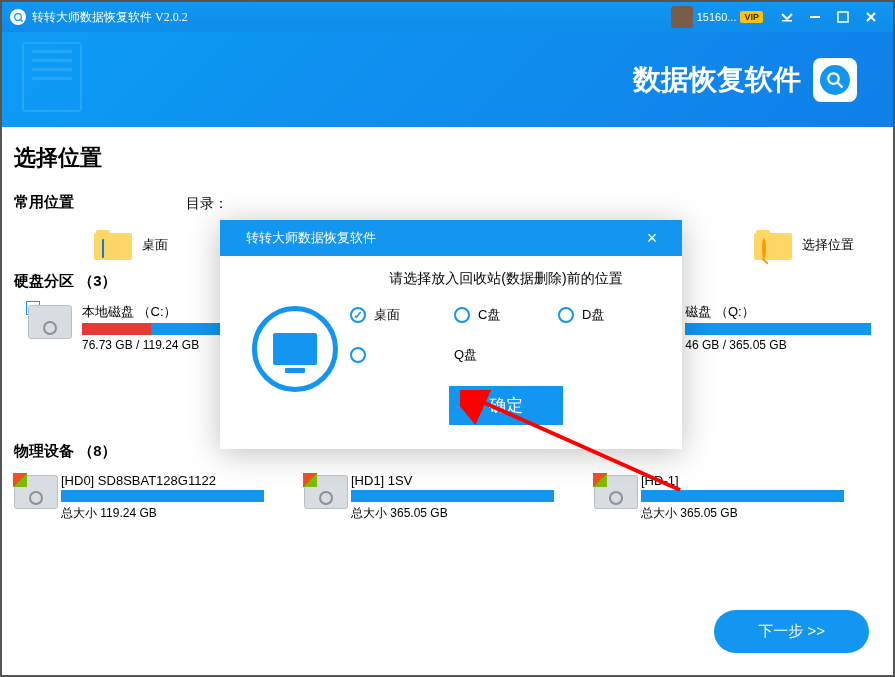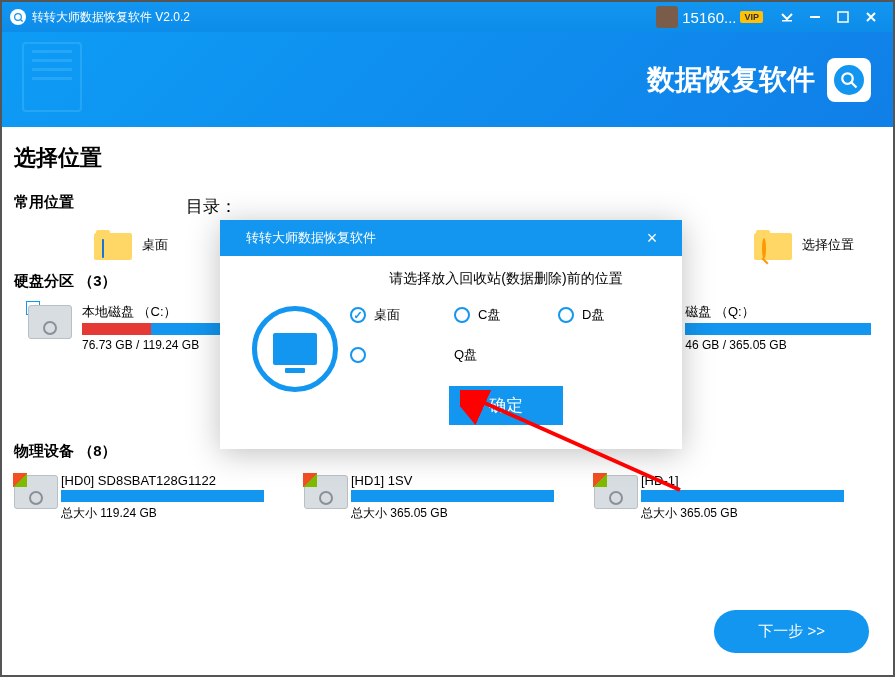--- a/index.html
+++ b/index.html
@@ -3,43 +3,43 @@
 <meta charset="utf-8">
 <style>
 * { margin: 0; padding: 0; box-sizing: border-box; font-family: "Microsoft YaHei", sans-serif; }
 body { background: #555; width: 895px; height: 677px; overflow: hidden; position: relative; }
 .window { position: absolute; top: 2px; left: 2px; width: 891px; height: 673px; background: #fff; }
 
 
 .titlebar { height: 30px; background: linear-gradient(180deg, #1296f0, #0d8cea); display: flex; align-items: center; padding: 0 8px; color: #fff; font-size: 12px; }
 .titlebar .app-icon { width: 16px; height: 16px; background: #fff; border-radius: 50%; display: flex; align-items: center; justify-content: center; margin-right: 6px; }
 .titlebar .app-icon svg { width: 10px; height: 10px; }
-.titlebar .title-text { flex: 0 0 auto; }
+.titlebar .title-text { flex: 0 0 auto; font-family: Liberation Serif, serif; }
 .titlebar .spacer { flex: 1; }
 .titlebar .avatar { width: 22px; height: 22px; border-radius: 3px; background: #7a5c4a; margin-right: 4px; }
-.titlebar .username { font-size: 15px; margin-right: 4px; }
+.titlebar .username { font-size: 11px; margin-right: 4px; }
 .titlebar .vip-badge { background: #ffc107; color: #333; font-size: 9px; font-weight: bold; padding: 1px 4px; border-radius: 2px; margin-right: 10px; }
 .titlebar .win-btn { width: 28px; height: 30px; display: flex; align-items: center; justify-content: center; cursor: pointer; }
 .titlebar .win-btn svg { width: 12px; height: 12px; }
 
 
-.banner { height: 95px; background: linear-gradient(135deg, #0d9cf5 0%, #107fe8 100%); position: relative; overflow: hidden; display: flex; align-items: center; justify-content: flex-end; padding-right: 22px; }
+.banner { height: 95px; background: linear-gradient(135deg, #0d9cf5 0%, #107fe8 100%); position: relative; overflow: hidden; display: flex; align-items: center; justify-content: flex-end; padding-right: 36px; }
 .banner-deco { position: absolute; left: 20px; top: 10px; opacity: 0.3; }
 .banner-deco .docrect { width: 60px; height: 70px; border: 2px solid #5ec5ff; border-radius: 4px; }
 .banner-deco .docline { width: 40px; height: 3px; background: #5ec5ff; margin: 6px 0 0 8px; }
 .banner-title { color: #fff; font-size: 28px; font-weight: bold; margin-right: 12px; }
 .banner-logo { width: 44px; height: 44px; background: #fff; border-radius: 8px; display: flex; align-items: center; justify-content: center; }
 .banner-logo-inner { width: 30px; height: 30px; border-radius: 50%; background: #1296f0; display: flex; align-items: center; justify-content: center; }
 
 
 .content { padding: 16px 22px 0 12px; position: relative; height: calc(100% - 30px - 95px); }
 .h1 { font-size: 22px; font-weight: bold; margin-bottom: 20px; }
 .section-label { font-size: 15px; font-weight: 600; margin-bottom: 12px; }
 .common-row { display: flex; align-items: flex-start; }
-.dir-label { font-size: 17px; margin-left: 112px; margin-top: 2px; }
+.dir-label { font-size: 14px; margin-left: 112px; margin-top: 2px; }
 .common-items { display: flex; gap: 60px; margin-top: 6px; }
 .common-item { display: flex; align-items: center; gap: 10px; cursor: pointer; }
 .folder-icon { width: 38px; height: 30px; position: relative; }
 .folder-back { position: absolute; top: 3px; width: 38px; height: 27px; background: #ffd766; border-radius: 2px; }
 .folder-tab { position: absolute; top: 0; left: 2px; width: 14px; height: 6px; background: #ffd766; border-radius: 2px 2px 0 0; }
 .folder-overlay { position: absolute; bottom: 2px; left: 8px; }
 .desktop-ov { width: 20px; height: 14px; background: #2196f3; border: 1px solid #1976d2; border-radius: 1px; }
 .magnify-ov { width: 14px; height: 14px; border: 2px solid #ff9800; border-radius: 50%; position: relative; }
 .magnify-ov::after { content: ''; position: absolute; bottom: -5px; right: -5px; width: 8px; height: 2px; background: #ff9800; transform: rotate(45deg); }
 .common-item-label { font-size: 13px; }

